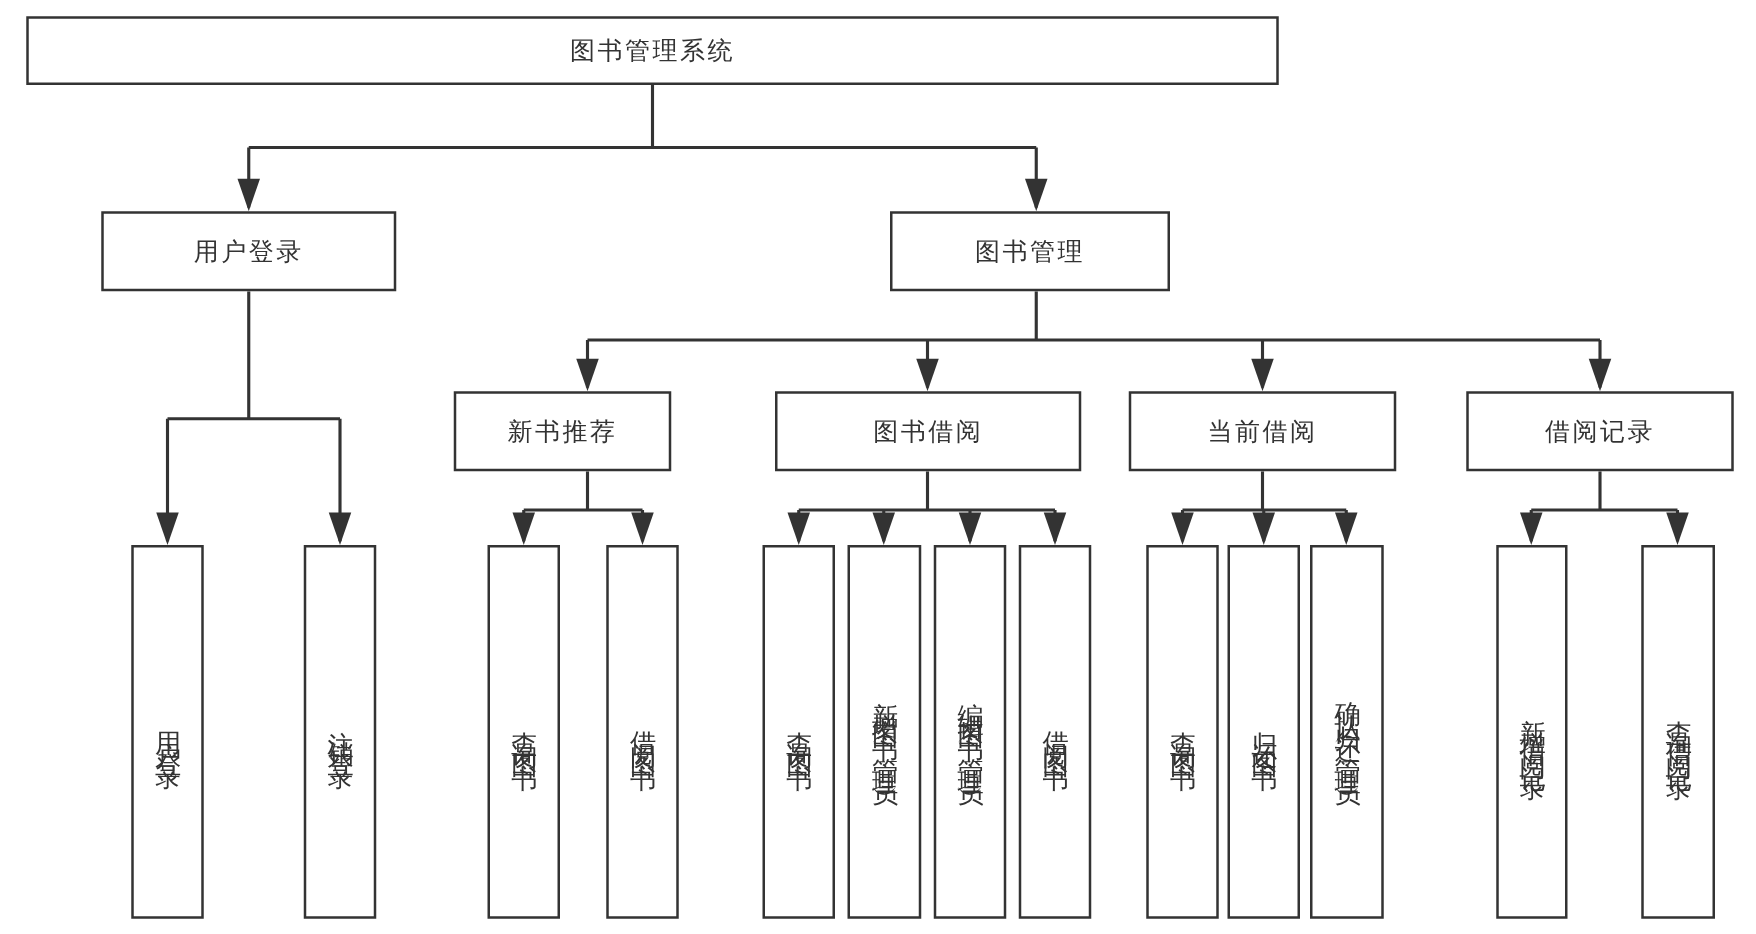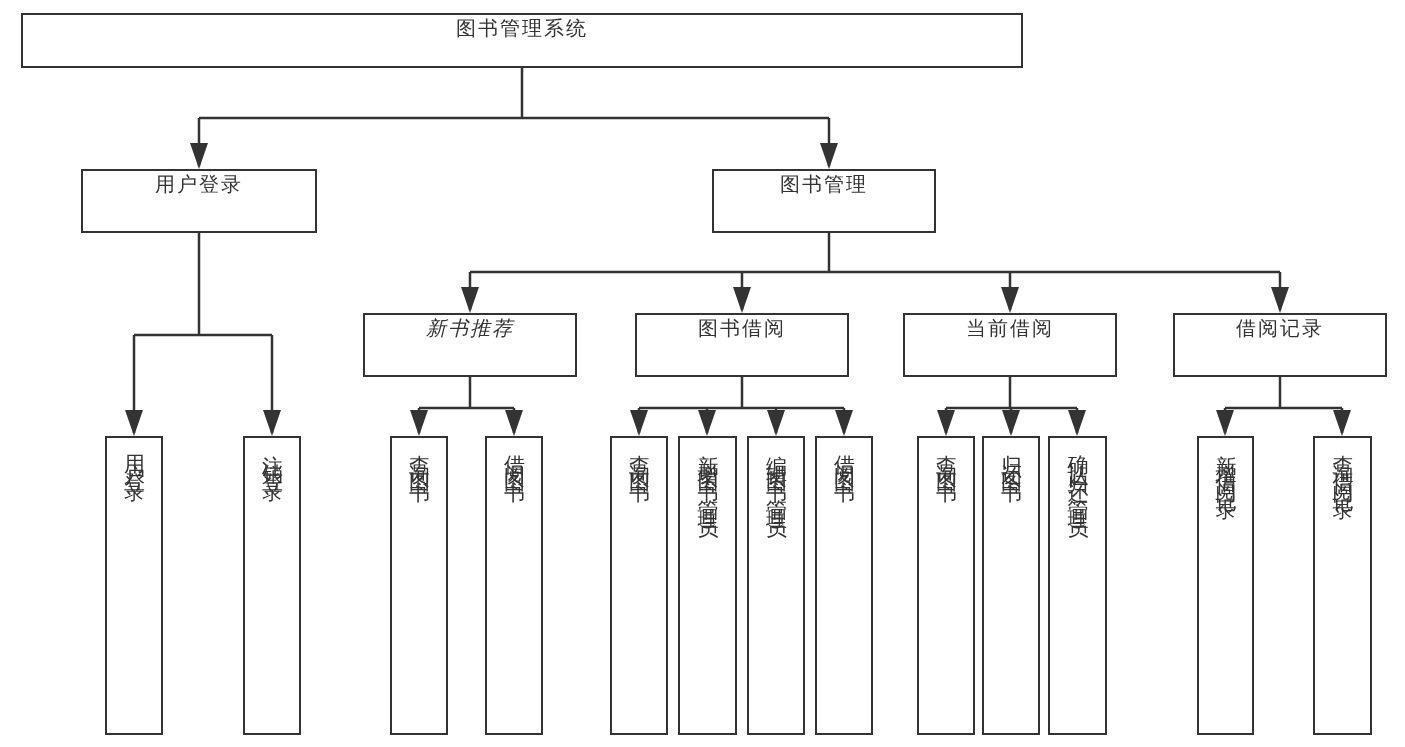--- a/index.html
+++ b/index.html
@@ -18,21 +18,21 @@
     overflow:hidden;
   }
   svg.connectors{position:absolute;left:0;top:0;width:1405px;height:747px;}
   svg.connectors path{stroke:var(--line);stroke-width:2.5;fill:none;}
   svg.connectors polygon{fill:var(--line);stroke:none;}
   .node{
     position:absolute;
     background:#fff;
     border:2px solid var(--line);
     box-sizing:border-box;
-    display:flex;align-items:flex-start;justify-content:center;
+    display:flex;align-items:center;justify-content:center;
     z-index:2;
   }
   .node .lbl{
     font-size:20px;
     letter-spacing:2px;
     white-space:nowrap;
     color:var(--text);
   }
   .node.leaf .lbl{
     writing-mode:vertical-rl;
@@ -100,24 +100,24 @@
     <span class="lbl">图书管理系统</span>
   </div>
 
   <div class="node" style="left:81px;top:169px;width:236px;height:64px;">
     <span class="lbl">用户登录</span>
   </div>
   <div class="node" style="left:712px;top:169px;width:224px;height:64px;">
     <span class="lbl">图书管理</span>
   </div>
 
-  <div class="node" style="left:363px;top:313px;width:214px;height:64px;font-style:italic;">
+  <div class="node" style="left:363px;top:313px;width:174px;height:64px;">
     <span class="lbl">新书推荐</span>
   </div>
-  <div class="node" style="left:635px;top:313px;width:214px;height:64px;">
+  <div class="node" style="left:620px;top:313px;width:245px;height:64px;">
     <span class="lbl">图书借阅</span>
   </div>
   <div class="node" style="left:903px;top:313px;width:214px;height:64px;">
     <span class="lbl">当前借阅</span>
   </div>
   <div class="node" style="left:1173px;top:313px;width:214px;height:64px;">
     <span class="lbl">借阅记录</span>
   </div>
 
   <div class="node leaf" style="left:105px;top:436px;width:58px;height:299px;">

